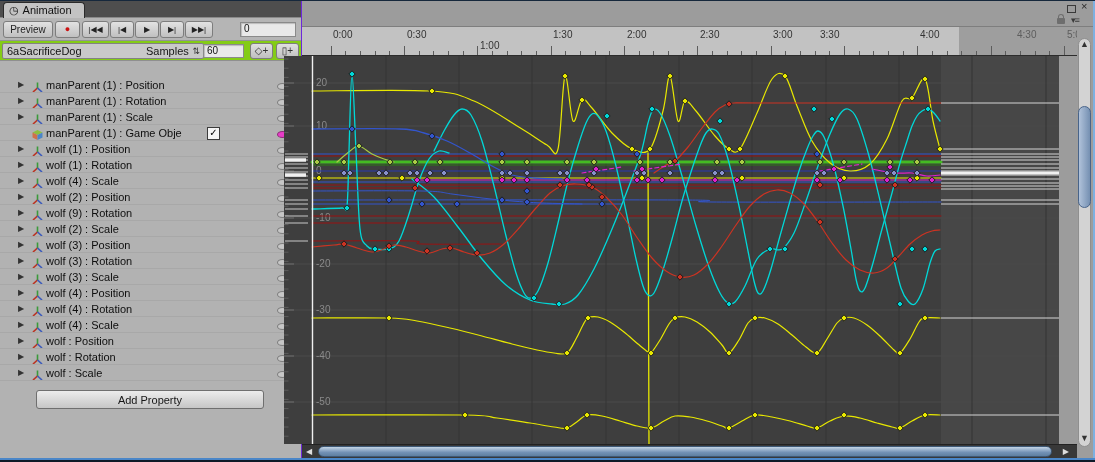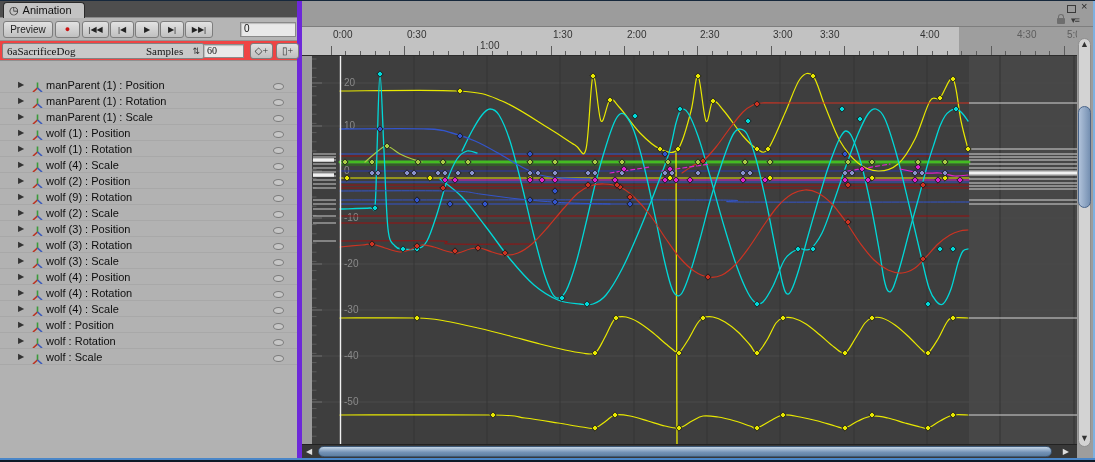--- a/index.html
+++ b/index.html
@@ -1,30 +1,30 @@
 <!DOCTYPE html>
 <html><head>
 <meta charset="utf-8">
 <style>
   html,body{margin:0;padding:0;background:#222;}
   .window{position:relative;width:1095px;height:462px;background:#9c9c9c;overflow:hidden;
           font-family:"Liberation Sans",sans-serif;border-top:1px solid #16283c;box-sizing:border-box;}
   
-  .left-panel{position:absolute;left:0;top:0;width:302px;height:457px;background:#b2b2b2;border-right:5px solid #6d28d9;box-sizing:border-box;}
+  .left-panel{position:absolute;left:0;top:0;width:302px;height:457px;background:#b2b2b2;border-right:1px solid #6d28d9;box-sizing:border-box;}
   .tabstrip{position:absolute;left:0;top:0;width:100%;height:17px;background:#4e4e4e;border-bottom:1px solid #8a8a8a;box-sizing:border-box;}
   .tab{position:absolute;left:3px;top:1px;height:16px;background:#c3c3c3;border:1px solid #2a2a2a;border-bottom:none;
        border-radius:4px 4px 0 0;padding:0 12px 0 5px;line-height:15px;font-size:11px;color:#111;}
   .clock-icon{font-size:11px;margin-right:4px;color:#222;}
   .toolbar1{position:absolute;left:0;top:17px;width:100%;height:23px;background:#b5b5b5;border-bottom:1px solid #939393;box-sizing:border-box;}
   .btn{position:absolute;top:3px;height:17px;background:linear-gradient(#e2e2e2,#c0c0c0);border:1px solid #7d7d7d;
        border-radius:3px;font-size:10px;color:#222;text-align:center;line-height:15px;box-sizing:border-box;}
   .rec{color:#c11;font-size:9px;}
   .field{position:absolute;background:#e9e9e9;border:1px solid #8a8a8a;box-shadow:inset 1px 1px 1px rgba(0,0,0,.2);
          font-size:10px;color:#111;padding:0 3px;box-sizing:border-box;}
-  .toolbar2{position:absolute;left:0;top:40px;width:100%;height:20px;background:#ef4444;border-bottom:1px solid #8f8f8f;box-sizing:border-box;font-family:Liberation Serif, serif;}
+  .toolbar2{position:absolute;left:0;top:40px;width:100%;height:20px;background:#84cc16;border-bottom:1px solid #8f8f8f;box-sizing:border-box;}
   .clip-select{position:absolute;left:2px;top:2px;width:202px;height:16px;background:#c9c9c9;border:1px solid #828282;
                border-radius:2px;font-size:11px;color:#111;line-height:15px;padding:0 4px;box-sizing:border-box;}
   .clip-select .arrows{position:absolute;right:3px;top:0;font-size:9px;color:#333;}
   .samples-label{position:absolute;left:146px;top:4px;font-size:11px;color:#161616;}
   .minibtn{position:absolute;top:2px;height:16px;background:linear-gradient(#e0e0e0,#bfbfbf);border:1px solid #7d7d7d;
            border-radius:3px;font-size:10px;color:#333;text-align:center;line-height:14px;box-sizing:border-box;}
   .prop-list{position:absolute;left:0;top:76px;width:100%;}
   .prop-row{position:relative;height:16px;display:flex;align-items:center;padding-left:18px;box-sizing:border-box;
             border-bottom:1px solid rgba(0,0,0,.05);white-space:nowrap;overflow:hidden;}
   .fold{width:13px;font-size:8px;color:#333;flex:0 0 13px;}
@@ -47,21 +47,21 @@
   .wc-max{position:absolute;left:765px;top:4px;width:7px;height:6px;border:1px solid #3a3a3a;}
   .wc-close{position:absolute;left:779px;top:-1px;font-size:11px;color:#2a2a2a;}
   .lock-icon{position:absolute;left:755px;top:17px;width:8px;height:6px;background:#6e6e6e;border-radius:1px;}
   .lock-icon:before{content:"";position:absolute;left:1px;top:-4px;width:4px;height:4px;border:1.5px solid #6e6e6e;
                     border-bottom:none;border-radius:3px 3px 0 0;}
   .wc-menu{position:absolute;left:769px;top:14px;font-size:9px;color:#3a3a3a;letter-spacing:-1px;}
   .ruler{position:absolute;left:302px;top:26px;width:775px;height:29px;background:#c2c2c2;overflow:hidden;border-bottom:1px solid #2c2c2c;box-sizing:border-box;}
   .ruler-dim{position:absolute;left:657px;top:0;width:118px;height:29px;background:rgba(66,66,66,.28);}
   .rlabel{position:absolute;top:2px;font-size:10px;color:#333;}
   .rtick{position:absolute;bottom:0;width:1px;background:#5c5c5c;}
-  .plot{position:absolute;left:312px;top:55px;width:775px;height:388px;background:#e5e5e5;}
+  .plot{position:absolute;left:284px;top:55px;width:775px;height:388px;background:#e5e5e5;}
   .hscroll{position:absolute;left:302px;top:443px;width:775px;height:14px;background:#383838;border-top:1px solid #222;box-sizing:border-box;}
   .hs-arrow{position:absolute;top:2px;font-size:8px;color:#ddd;}
   .hs-thumb{position:absolute;left:16px;top:1px;width:734px;height:11px;border-radius:6px;
             background:linear-gradient(#c2d4e6,#7291b5 60%,#5f7fa0);border:1px solid #3d5876;box-sizing:border-box;}
   .vscroll{position:absolute;left:1077px;top:26px;width:16px;height:431px;background:#9d9d9d;}
   .vs-track{position:absolute;left:1px;top:11px;width:13px;height:409px;background:#d3d3d3;border:1px solid #8f8f8f;
             border-radius:7px;box-sizing:border-box;}
   .vs-thumb{position:absolute;left:1px;top:79px;width:13px;height:102px;border-radius:7px;
             background:linear-gradient(90deg,#b0c2da,#7590b2);border:1px solid #48648a;box-sizing:border-box;}
   .vs-arrow{position:absolute;left:3px;font-size:9px;color:#333;}
@@ -127,20 +127,31 @@
           <span class="fold">▶</span>
           <span class="picon"><svg width="13" height="12" viewBox="0 0 13 12">
               <line x1="6.5" y1="7" x2="6.5" y2="1.5" stroke="#3a9a3a" stroke-width="1.6"></line>
               <line x1="6.5" y1="7" x2="2" y2="11" stroke="#bb3322" stroke-width="1.6"></line>
               <line x1="6.5" y1="7" x2="11" y2="11" stroke="#3a5abb" stroke-width="1.6"></line>
             </svg></span>
           <span class="plabel">manParent (1) : Scale</span>
           <span class="oval"></span>
         </div>
         <div class="prop-row">
+          <span class="fold"></span>
+          <span class="picon"><svg width="13" height="12" viewBox="0 0 13 12">
+              <polygon points="6.5,1 11.5,3.5 6.5,6 1.5,3.5" fill="#8cbf3f"></polygon>
+              <polygon points="1.5,3.5 6.5,6 6.5,11 1.5,8.5" fill="#d0704a"></polygon>
+              <polygon points="11.5,3.5 6.5,6 6.5,11 11.5,8.5" fill="#4a86c8"></polygon>
+            </svg></span>
+          <span class="plabel">manParent (1) : Game Obje</span>
+          <span class="pcheck">✓</span>
+          <span class="oval magenta"></span>
+        </div>
+        <div class="prop-row">
           <span class="fold">▶</span>
           <span class="picon"><svg width="13" height="12" viewBox="0 0 13 12">
               <line x1="6.5" y1="7" x2="6.5" y2="1.5" stroke="#3a9a3a" stroke-width="1.6"></line>
               <line x1="6.5" y1="7" x2="2" y2="11" stroke="#bb3322" stroke-width="1.6"></line>
               <line x1="6.5" y1="7" x2="11" y2="11" stroke="#3a5abb" stroke-width="1.6"></line>
             </svg></span>
           <span class="plabel">wolf (1) : Position</span>
           <span class="oval"></span>
         </div>
         <div class="prop-row">
@@ -278,20 +289,21 @@
           <span class="picon"><svg width="13" height="12" viewBox="0 0 13 12">
               <line x1="6.5" y1="7" x2="6.5" y2="1.5" stroke="#3a9a3a" stroke-width="1.6"></line>
               <line x1="6.5" y1="7" x2="2" y2="11" stroke="#bb3322" stroke-width="1.6"></line>
               <line x1="6.5" y1="7" x2="11" y2="11" stroke="#3a5abb" stroke-width="1.6"></line>
             </svg></span>
           <span class="plabel">wolf : Scale</span>
           <span class="oval"></span>
         </div>
       </div>
 
+    <div class="add-prop">Add Property</div>
 
   </div>
 
   <div class="top-gray">
     <div class="wc-max"></div>
     <div class="wc-close">×</div>
     <div class="lock-icon"></div>
     <div class="wc-menu">▾≡</div>
   </div>
 

